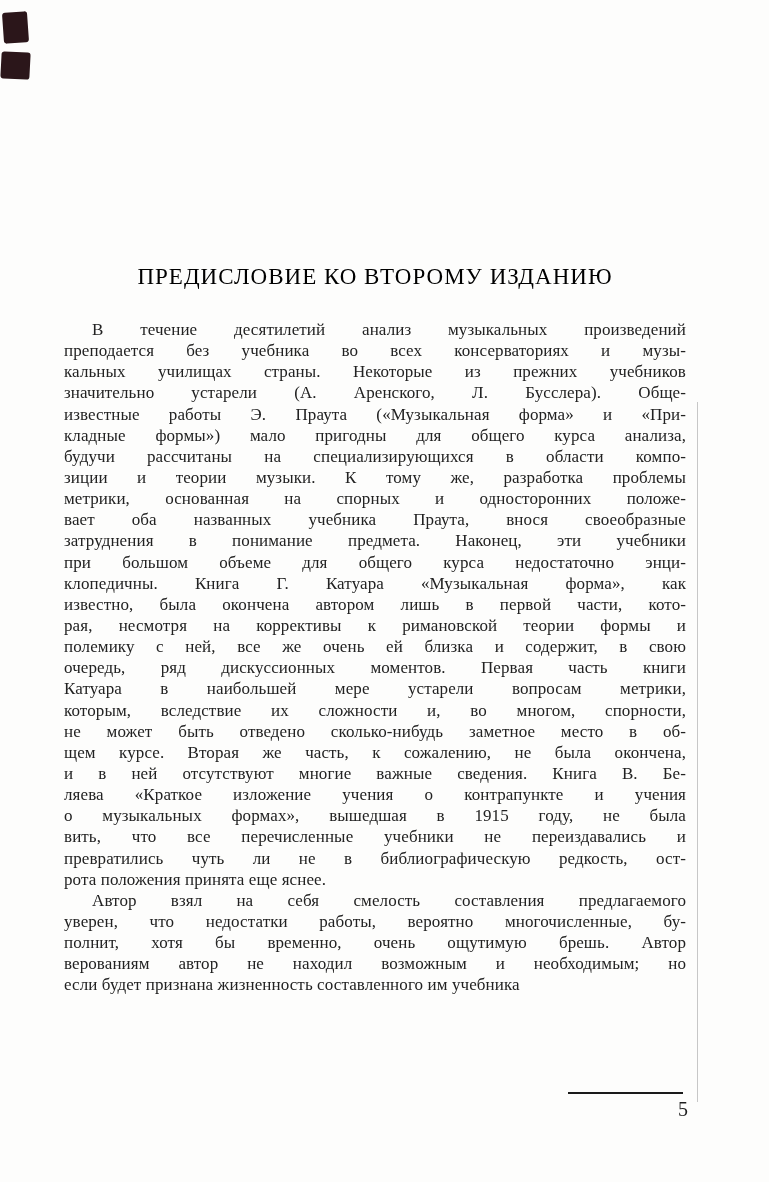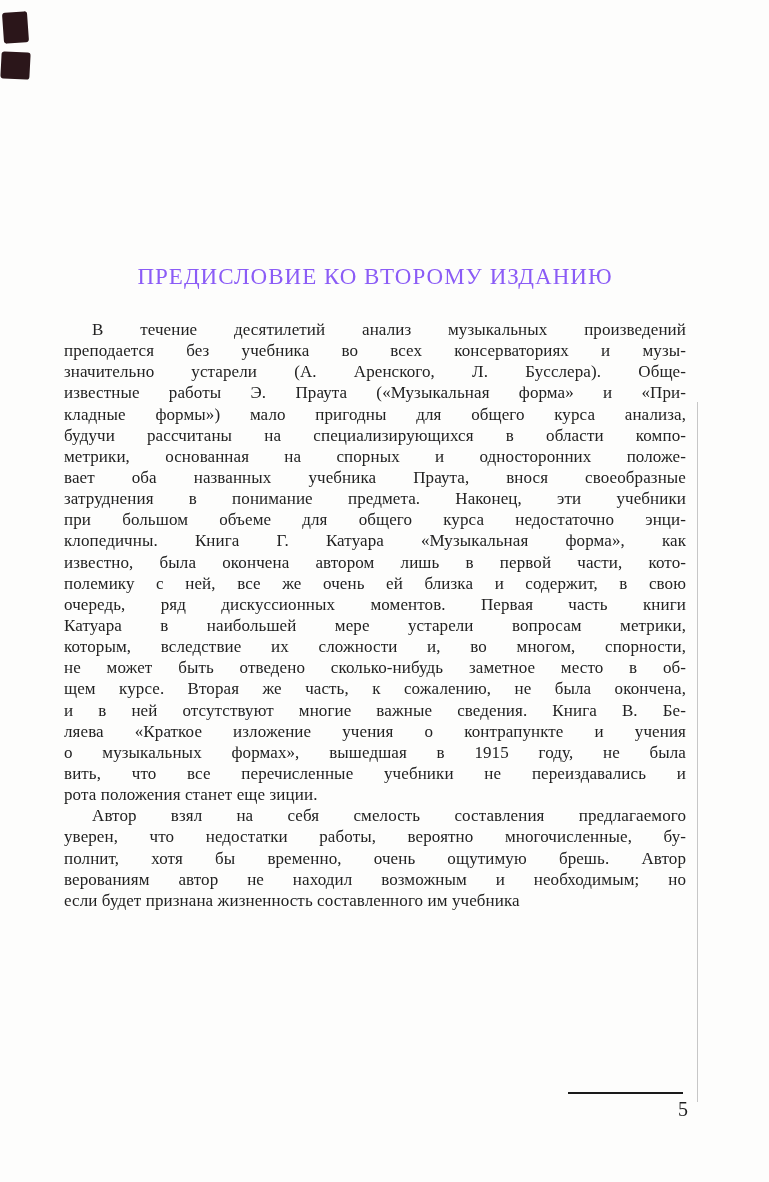--- a/index.html
+++ b/index.html
@@ -43,21 +43,21 @@
   .title {
     position: absolute;
     left: 64px; top: 264px;
     width: 622px;
     margin: 0;
     font-size: 23px;
     font-weight: 400;
     letter-spacing: 1px;
     text-align: center;
     white-space: nowrap;
-    color: #8b5cf6;
+    color: #000000;
   }
   .text-block {
     position: absolute;
     left: 64px; top: 319px;
     width: 622px;
     font-size: 17px;
   }
   .line {
     height: 21.15px;
     line-height: 21.15px;
@@ -93,41 +93,45 @@
 <div class="page">
   <div class="blot b1"></div>
   <div class="blot b2"></div>
   <div class="edge-line"></div>
 
   <h1 class="title">ПРЕДИСЛОВИЕ КО ВТОРОМУ ИЗДАНИЮ</h1>
 
   <div class="text-block" id="text-block">
       <div class="line indent">В течение десятилетий анализ музыкальных произведений</div>
       <div class="line">преподается без учебника во всех консерваториях и музы-</div>
+      <div class="line">кальных училищах страны. Некоторые из прежних учебников</div>
       <div class="line">значительно устарели (А. Аренского, Л. Бусслера). Обще-</div>
       <div class="line">известные работы Э. Праута («Музыкальная форма» и «При-</div>
       <div class="line">кладные формы») мало пригодны для общего курса анализа,</div>
       <div class="line">будучи рассчитаны на специализирующихся в области компо-</div>
+      <div class="line">зиции и теории музыки. К тому же, разработка проблемы</div>
       <div class="line">метрики, основанная на спорных и односторонних положе-</div>
       <div class="line">вает оба названных учебника Праута, внося своеобразные</div>
       <div class="line">затруднения в понимание предмета. Наконец, эти учебники</div>
       <div class="line">при большом объеме для общего курса недостаточно энци-</div>
       <div class="line">клопедичны. Книга Г. Катуара «Музыкальная форма», как</div>
       <div class="line">известно, была окончена автором лишь в первой части, кото-</div>
+      <div class="line">рая, несмотря на коррективы к римановской теории формы и</div>
       <div class="line">полемику с ней, все же очень ей близка и содержит, в свою</div>
       <div class="line">очередь, ряд дискуссионных моментов. Первая часть книги</div>
       <div class="line">Катуара в наибольшей мере устарели вопросам метрики,</div>
       <div class="line">которым, вследствие их сложности и, во многом, спорности,</div>
       <div class="line">не может быть отведено сколько-нибудь заметное место в об-</div>
       <div class="line">щем курсе. Вторая же часть, к сожалению, не была окончена,</div>
       <div class="line">и в ней отсутствуют многие важные сведения. Книга В. Бе-</div>
       <div class="line">ляева «Краткое изложение учения о контрапункте и учения</div>
       <div class="line">о музыкальных формах», вышедшая в 1915 году, не была</div>
       <div class="line">вить, что все перечисленные учебники не переиздавались и</div>
-      <div class="line para-end">рота положения станет еще зиции.</div>
+      <div class="line">превратились чуть ли не в библиографическую редкость, ост-</div>
+      <div class="line para-end">рота положения принята еще яснее.</div>
       <div class="line indent">Автор взял на себя смелость составления предлагаемого</div>
       <div class="line">уверен, что недостатки работы, вероятно многочисленные, бу-</div>
       <div class="line">полнит, хотя бы временно, очень ощутимую брешь. Автор</div>
       <div class="line">верованиям автор не находил возможным и необходимым; но</div>
       <div class="line para-end">если будет признана жизненность составленного им учебника</div>
     </div>
 
   <div class="footer-rule"></div>
   <div class="page-number">5</div>
 </div>

